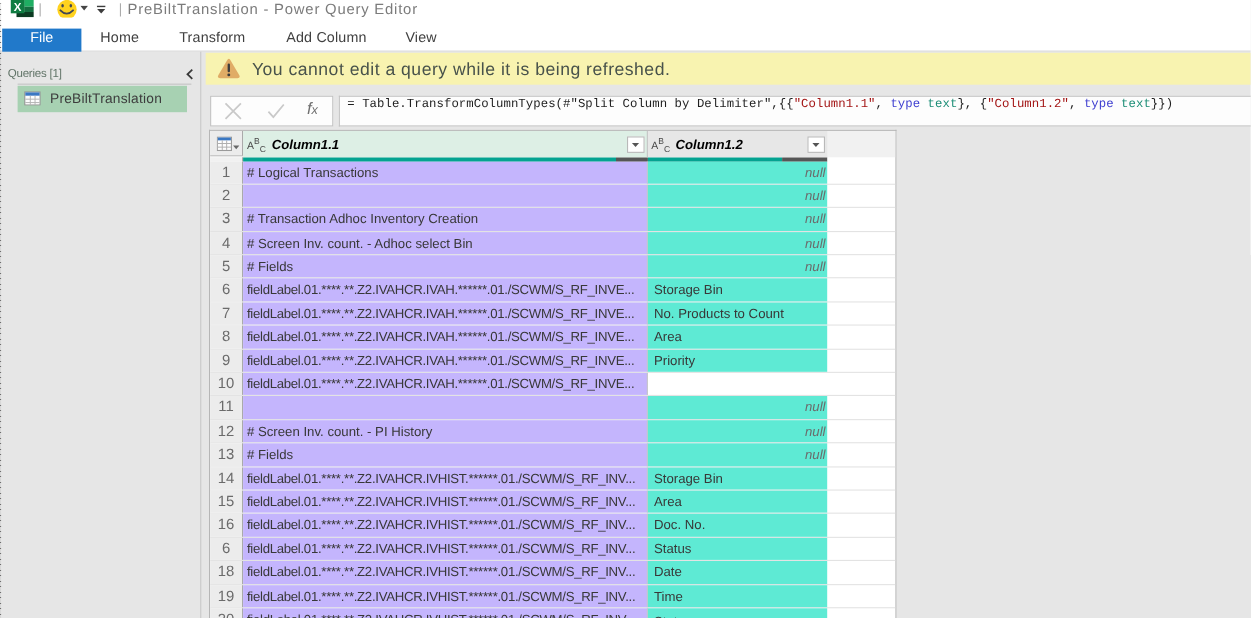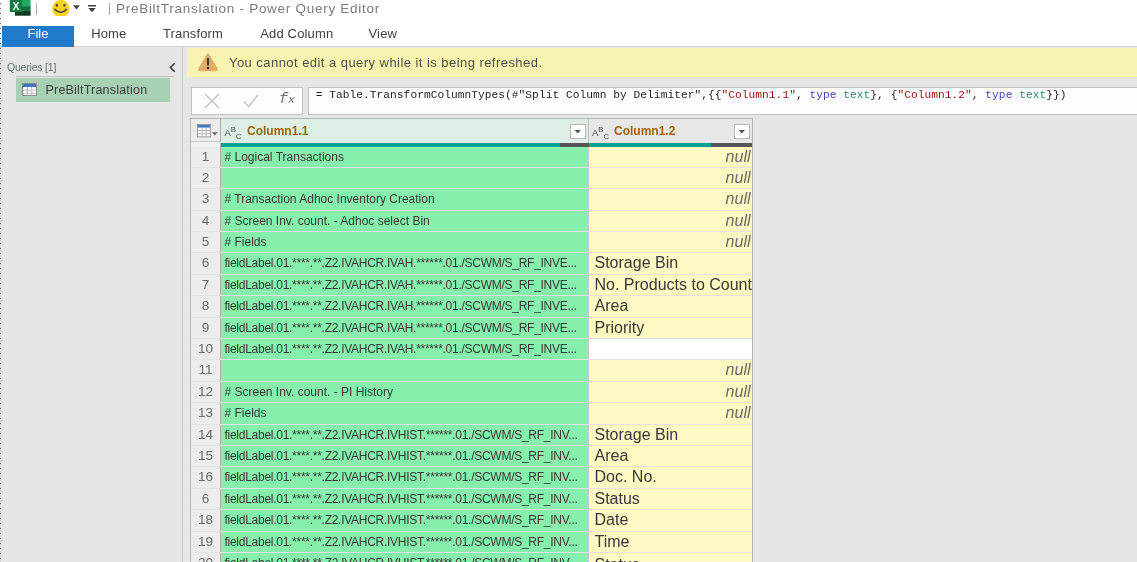--- a/index.html
+++ b/index.html
@@ -18,46 +18,46 @@
   #appbg { left:0; top:46.5px; width:1137px; height:515.5px; background:#e6e6e6; }
   #leftedge { left:0; top:3px; width:1px; height:559px; background:repeating-linear-gradient(to bottom,#6e6e6e 0 1px,rgba(110,110,110,0.12) 1px 5px); }
   
   #panelborder { left:182px; top:46.5px; width:1px; height:515.5px; background:#c9c9c9; }
   #querieslabel { left:7px; top:61px; white-space:nowrap; font-size:10.5px; color:#617468; letter-spacing:-0.2px; }
   #panelsep { left:16px; top:76px; width:158px; height:1px; background:#c2c2c2; }
   #selitem { left:16px; top:77.5px; width:154px; height:24.5px; background:#a7d1b2; }
   #selitemtext { left:45.5px; top:83px; font-size:12.5px; color:#3d3d3d; letter-spacing:0.2px; }
   
   #warnbar { left:186.5px; top:48px; width:950.5px; height:29px; background:#f8f3b0; }
-  #warntext { left:229px; top:54.5px; font-size:13px; color:#48524b; letter-spacing:0.45px; }
+  #warntext { left:229px; top:54.5px; font-size:16px; color:#48524b; letter-spacing:0.45px; }
   
   #btnbox { left:190.5px; top:87px; width:112px; height:27.5px; background:#fdfdfd; border:1px solid #c2c2c2; }
   #fmlbox { left:308px; top:87px; width:830px; height:27.5px; background:#fdfdfd; border:1px solid #c2c2c2; border-right:none; }
   #fmltext { left:315.7px; top:89px; font-family:"Liberation Mono", monospace; font-size:11.2px; color:#1f1f1f; white-space:pre; letter-spacing:0.05px; }
   .mstr { color:#a31515; } .mkw { color:#3f3fd0; } .mty { color:#1d8e77; }
   
-  #grid { left:190px; top:117.5px; width:563px; height:444.5px; border:1px solid #b6b6b6; border-bottom:none; background:#fff; overflow:hidden; }
+  #grid { left:190px; top:117.5px; width:625px; height:444.5px; border:1px solid #b6b6b6; border-bottom:none; background:#fff; overflow:hidden; }
   #ghead { display:flex; height:24.5px; background:#f1f1f1; }
   .hcell { box-sizing:border-box; flex:none; }
   #hcorner { width:30px; height:23px; background:#ececec; border-right:1px solid #aaaaaa; border-bottom:1px solid #c6c6c6; position:relative; }
   #hcol1 { width:368px; background:#ddefe5; border-right:1px solid #c0c0c0; position:relative; }
   #hcol2 { width:163px; background:#e7e7e7; position:relative; }
   #qbar { display:flex; height:3.5px; } #qbar div { flex:none; }
   #qbar .q0 { width:30px; background:#f1f1f1; border-right:1px solid #aaaaaa; box-sizing:border-box; }
   #qbar .t1 { width:339px; background:#04a391; }
   #qbar .d1 { width:29px; background:#565656; }
   #qbar .t2 { width:122px; background:#04a391; }
   #qbar .d2 { width:41px; background:#565656; }
   .grow { display:flex; height:21.4px; border-bottom:1px solid #e3e3e3; } .grow div { flex:none; }
   .rn { width:30px; background:#ececec; border-right:1px solid #aaaaaa; color:#6b6b6b; font-size:13.5px; text-align:center; line-height:20.5px; }
-  .c1 { width:368px; background:#86efac; border-right:1px solid #c8c8c8; font-size:12px; color:#383838; line-height:20.5px; padding-left:3.5px; white-space:nowrap; overflow:hidden; }
-  .c2 { width:163px; background:#fef9c3; font-size:16px; color:#383838; line-height:20.5px; padding-left:5.5px; white-space:nowrap; overflow:hidden; }
+  .c1 { width:368px; background:#c4b5fd; border-right:1px solid #c8c8c8; font-size:12px; color:#383838; line-height:20.5px; padding-left:3.5px; white-space:nowrap; overflow:hidden; }
+  .c2 { width:163px; background:#5eead4; font-size:12px; color:#383838; line-height:20.5px; padding-left:5.5px; white-space:nowrap; overflow:hidden; }
   .c2.null { text-align:right; padding-right:1.5px; font-style:italic; color:#6b6b6b; }
   .fl { letter-spacing:-0.27px; }
-  .htext { font-size:12px; font-weight:bold; color:#a16207; position:absolute; top:5px; }
+  .htext { font-size:12px; font-weight:bold; color:#000000; position:absolute; top:5px;font-style:italic; }
   .ddbtn { position:absolute; width:15.5px; height:15.5px; background:#fff; border:1px solid #b9b9b9; top:5px; }
   .abc { position:absolute; top:3px; color:#4a4a4a; }
   .grow:last-child .c2 { padding-top:2.5px; }
 </style>
 </head>
 <body>
   <div class="abs" id="titlebar"></div>
 
   <svg class="abs" style="left:9px; top:0px;" width="22" height="16" viewBox="0 0 22 16">
     <rect x="6" y="10.9" width="15.6" height="4.8" fill="#0c3b22"></rect>
@@ -119,21 +119,21 @@
   </svg>
   <div class="abs" id="warntext">You cannot edit a query while it is being refreshed.</div>
 
   <div class="abs" id="btnbox"></div>
   <svg class="abs" style="left:204px; top:93px;" width="16" height="16" viewBox="0 0 16 16">
     <path d="M1 1 L15 15 M15 1 L1 15" stroke="#c9c9c9" stroke-width="1.6"></path>
   </svg>
   <svg class="abs" style="left:243px; top:94px;" width="16" height="14" viewBox="0 0 16 14">
     <path d="M1 7.5 L5.5 12.5 L15 1" stroke="#c9c9c9" stroke-width="1.6" fill="none"></path>
   </svg>
-  <div class="abs" style="left:279px; top:91px; font-family:Liberation Mono, monospace; font-style:italic; color:#6f6f6f; font-size:15px;">f<span style="font-size:11.5px;">x</span></div>
+  <div class="abs" style="left:279px; top:91px; font-family:Liberation Sans, sans-serif; font-style:italic; color:#6f6f6f; font-size:15px;">f<span style="font-size:11.5px;">x</span></div>
   <div class="abs" id="fmlbox"></div>
   <div class="abs" id="fmltext">= Table.TransformColumnTypes(#"Split Column by Delimiter",{{<span class="mstr">"Column1.1"</span>, <span class="mkw">type</span> <span class="mty">text</span>}, {<span class="mstr">"Column1.2"</span>, <span class="mkw">type</span> <span class="mty">text</span>}})</div>
 
   <div class="abs" id="grid">
     <div id="ghead">
       <div class="hcell" id="hcorner">
         <svg style="position:absolute; left:5.6px; top:5.5px;" width="21" height="14" viewBox="0 0 21 14">
           <rect x="0.5" y="0.5" width="12.9" height="12.3" fill="#fdfdfd" stroke="#9a9a9a" stroke-width="1"></rect>
           <rect x="1" y="1" width="11.9" height="2.6" fill="#3b78c3"></rect>
           <rect x="1" y="6" width="11.9" height="0.9" fill="#b0b0b0"></rect>

